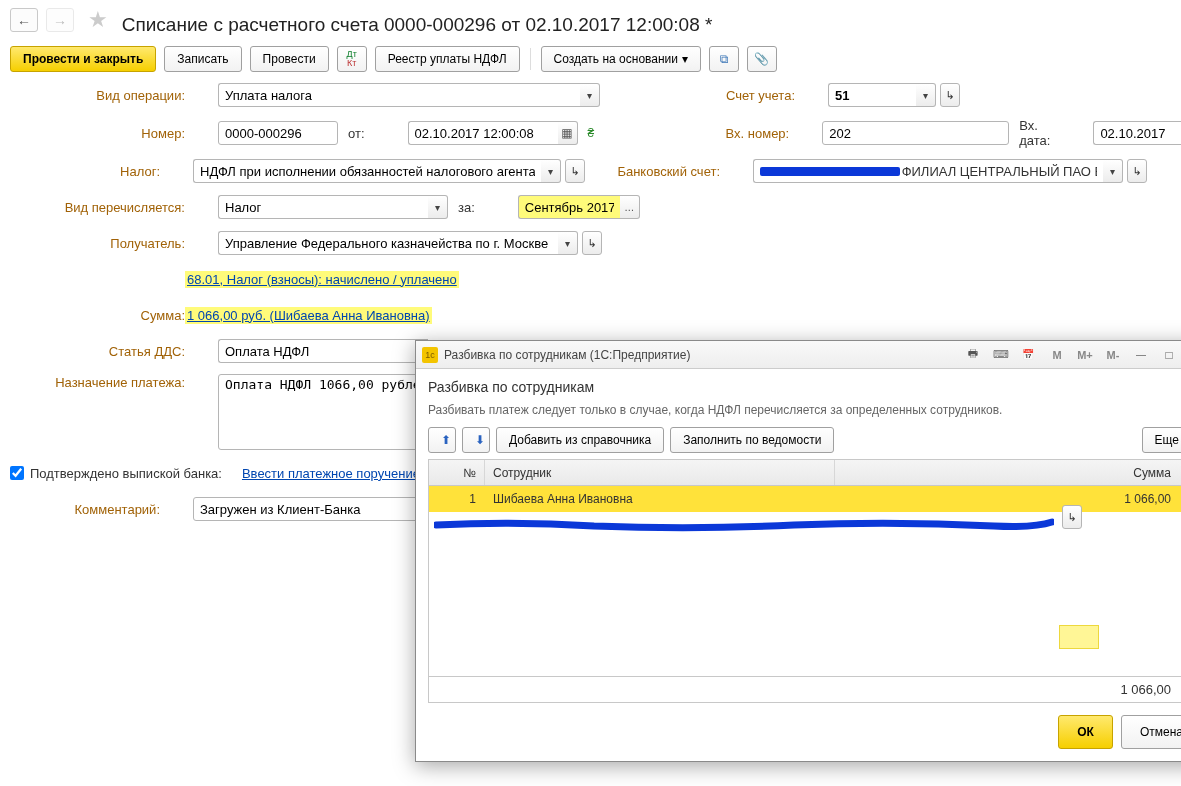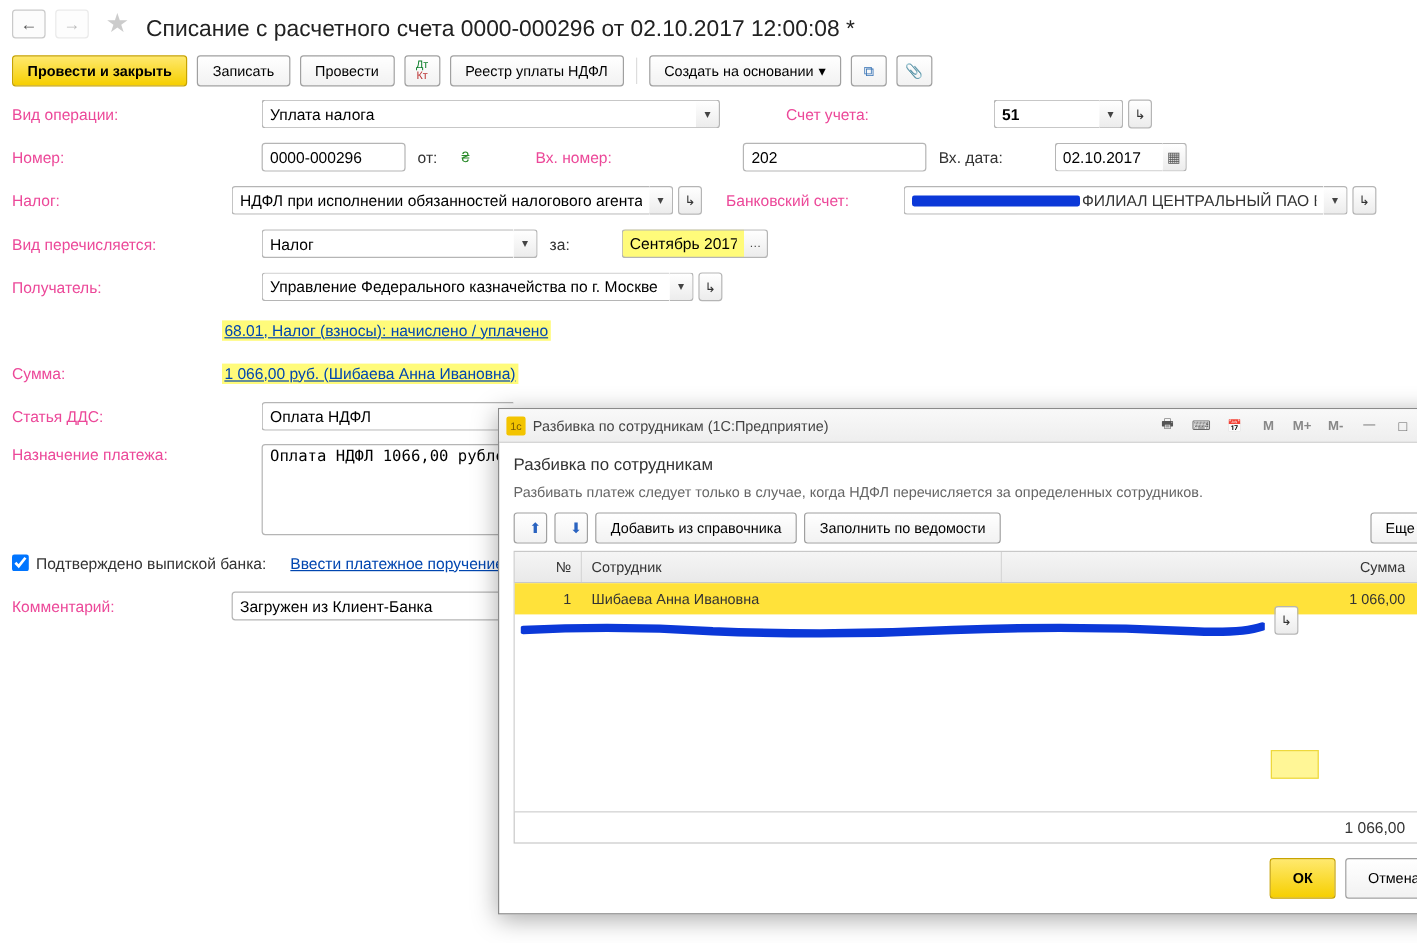--- a/index.html
+++ b/index.html
@@ -9,21 +9,21 @@
 .nav-btn.disabled { opacity:.4; }
 .star { font-size: 22px; color: #ccc; margin: 0 6px; }
 .title { font-size: 19px; color: #222; margin-top: 10px; }
 .toolbar { display: flex; align-items: center; padding: 6px 10px; gap: 8px; flex-wrap: wrap; }
 .btn { height: 26px; padding: 0 12px; border: 1px solid #a0a0a0; background: linear-gradient(#fff,#f2f2f2); border-radius: 3px; cursor: pointer; font-size: 12px; display:flex; align-items:center; gap:4px; }
 .btn-yellow { background: linear-gradient(#ffe96e,#f6cf00); border-color: #c7a300; font-weight: bold; }
 .btn-icon { width: 30px; padding: 0; justify-content: center; }
 .sep { width: 0; height: 22px; border-left: 1px solid #ddd; margin: 0 2px; }
 .form { padding: 4px 10px; }
 .row { display: flex; align-items: center; margin-bottom: 10px; min-height: 26px; }
-.label { width: 175px; color: #ec4899; flex-shrink:0; }
+.label { width: 175px; color: #a16207; flex-shrink:0;text-align:right; }
 .input { height: 24px; border: 1px solid #b5b5b5; background: #fff; padding: 2px 6px; font-size: 13px; border-radius: 3px; margin-left: 33px; }
 .dd { display: inline-flex; align-items:center; }
 .dd .input { border-right: none; border-top-right-radius:0; border-bottom-right-radius:0; }
 .dd-btn { width: 20px; height: 24px; border: 1px solid #b5b5b5; background: linear-gradient(#fff,#ececec); display:flex; align-items:center; justify-content:center; font-size:10px; color:#444; cursor:pointer; border-left:none; }
 .dd-btn:first-of-type { border-top-right-radius:0; border-bottom-right-radius:0; }
 .dd-btn.last { border-top-right-radius:3px; border-bottom-right-radius:3px; }
 .open-btn { width: 20px; height: 24px; border: 1px solid #b5b5b5; background: linear-gradient(#fff,#ececec); border-radius:3px; margin-left:4px; display:flex; align-items:center; justify-content:center; font-size:11px; cursor:pointer; }
 .link { color: #0046b0; text-decoration: underline; cursor: pointer; }
 .hl-yellow { background: #fffb7a; padding: 1px 2px; }
 .yellow-field { background: #fffb7a; }
@@ -127,25 +127,29 @@
       </div>
       <div class="open-btn">↳</div>
     </div>
   </div>
 
   <div class="row two-col">
     <div class="col">
       <div class="label">Номер:</div>
       <input class="input" style="width: 120px;" value="0000-000296">
       <span style="margin:0 10px">от:</span>
+      <div class="dd">
+        <input class="input" style="width: 150px;" value="02.10.2017 12:00:08">
+        <div class="dd-btn last calendar-ico"></div>
+      </div>
       <span class="icon-money" style="margin-left:10px">₴</span>
     </div>
     <div class="col col-r" style="margin-left:55px">
       <div class="label" style="width:140px">Вх. номер:</div>
-      <input class="input" style="width: 153px;" value="202">
+      <input class="input" style="width: 187px;" value="202">
       <span style="margin:0 10px">Вх. дата:</span>
       <div class="dd">
         <input class="input" style="width: 90px;" value="02.10.2017">
         <div class="dd-btn last calendar-ico"></div>
       </div>
     </div>
   </div>
 
   <div class="row two-col">
     <div class="col">

